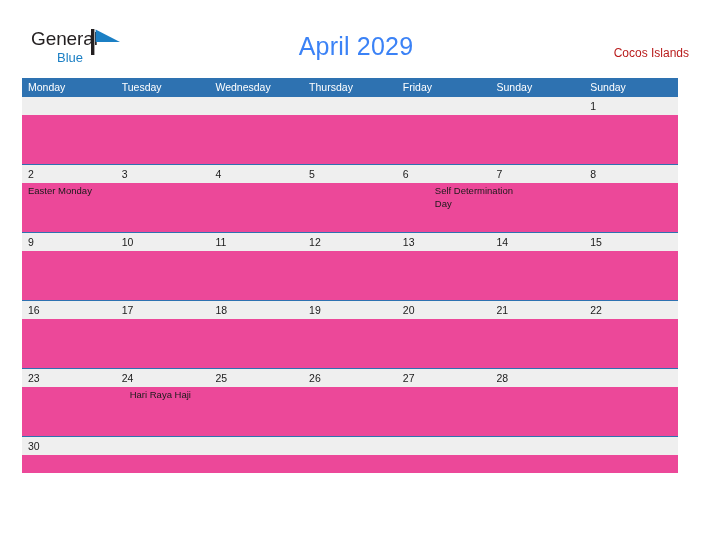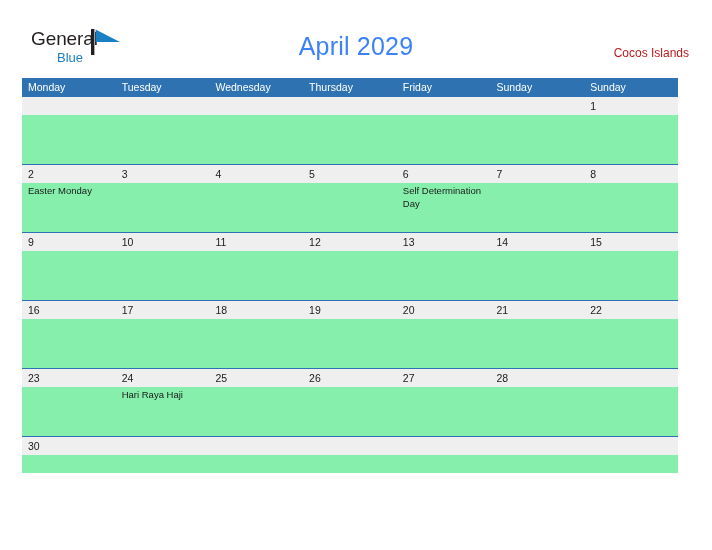--- a/index.html
+++ b/index.html
@@ -134,21 +134,22 @@
     line-height: 18px;
     color: #1a1a1a;
     white-space: nowrap;
     overflow: hidden;
   }
 
   .event-band {
     display: flex;
     width: 656px;
     height: 49px;
-    background: #86efac;
+    background: #ec4899;
+    gap: 8px;
   }
   .event-cell {
     flex: 0 0 93.714px;
     width: 93.714px;
     box-sizing: border-box;
     padding: 1px 7px 0 6px;
     font-size: 9.5px;
     line-height: 13px;
     color: #1a1a1a;
     word-wrap: break-word;

